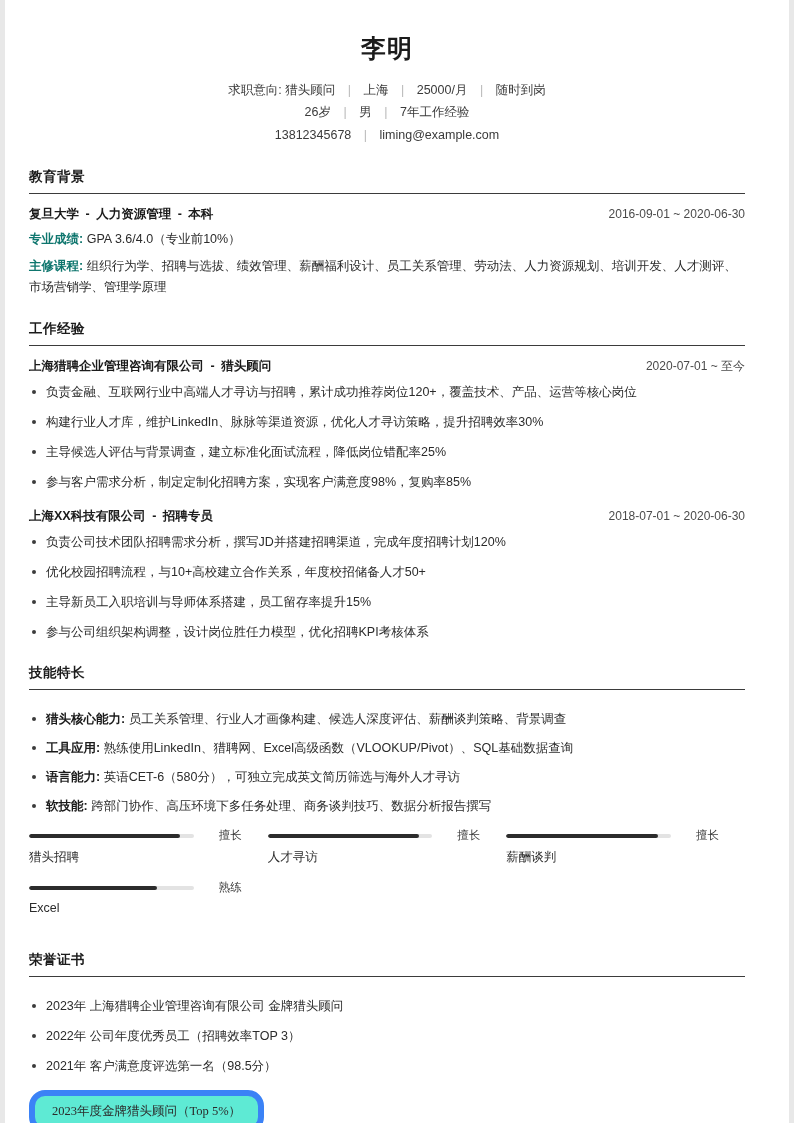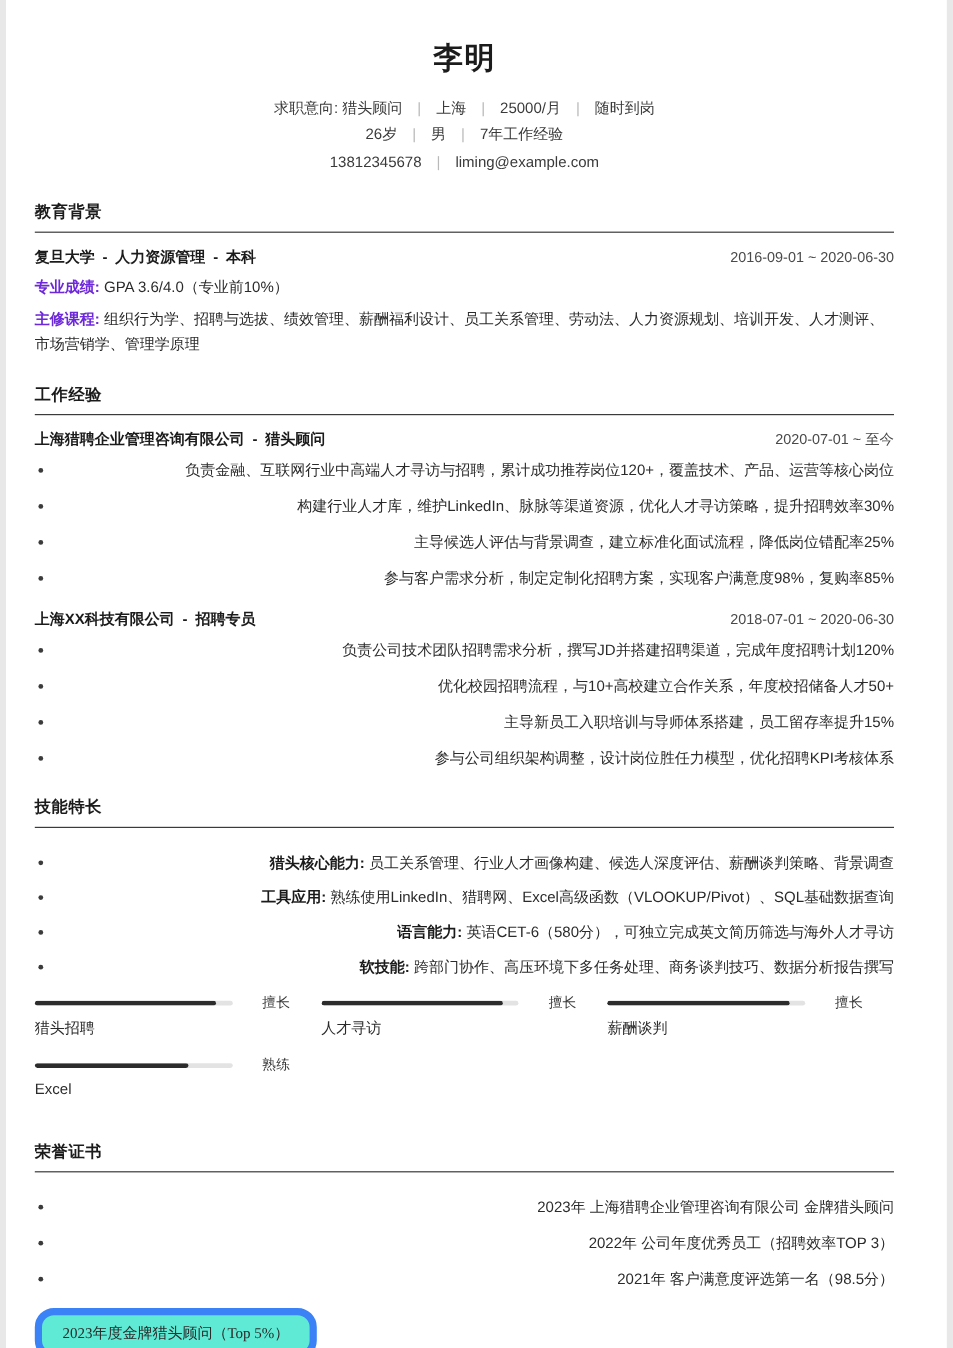--- a/index.html
+++ b/index.html
@@ -68,27 +68,26 @@
   .entry-head .left { font-weight: bold; color: #1b1b1b; }
   .entry-head .left .dash { font-weight: bold; color: #1b1b1b; padding: 0 3px; }
   .entry-head .date { color: #4a4a4a; font-size: 12px; font-weight: normal; }
 
   .kv {
     font-size: 12.5px;
     color: #2b2b2b;
     line-height: 21px;
     margin-top: 6px;
   }
-  .kv b { color: #6d28d9; }
+  .kv b { color: #0f766e; }
 
   ul.bullets {
     list-style: none;
     margin: 8px 0 0 0;
     padding: 0;
-    text-align: right;
   }
   ul.bullets li {
     position: relative;
     padding-left: 17px;
     font-size: 12.5px;
     color: #2b2b2b;
     line-height: 19px;
     margin-bottom: 11px;
   }
   ul.bullets li:before {

